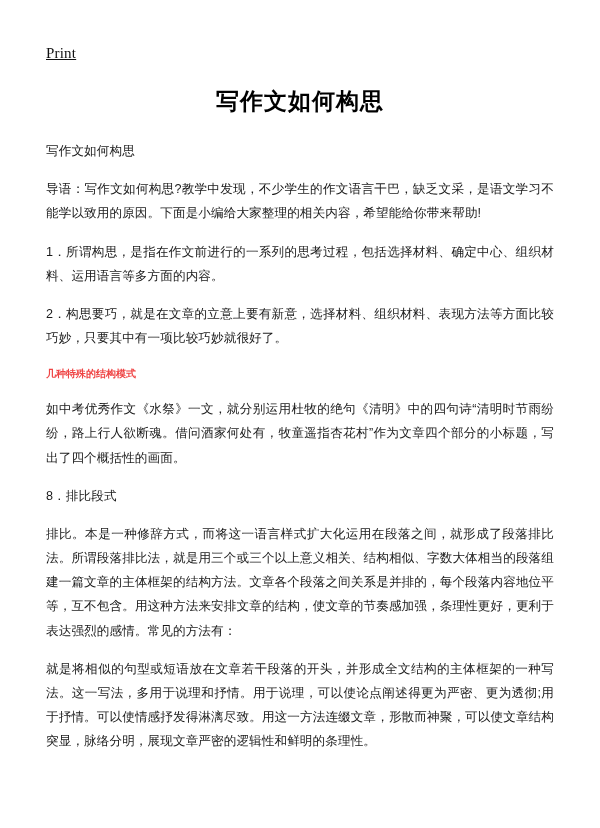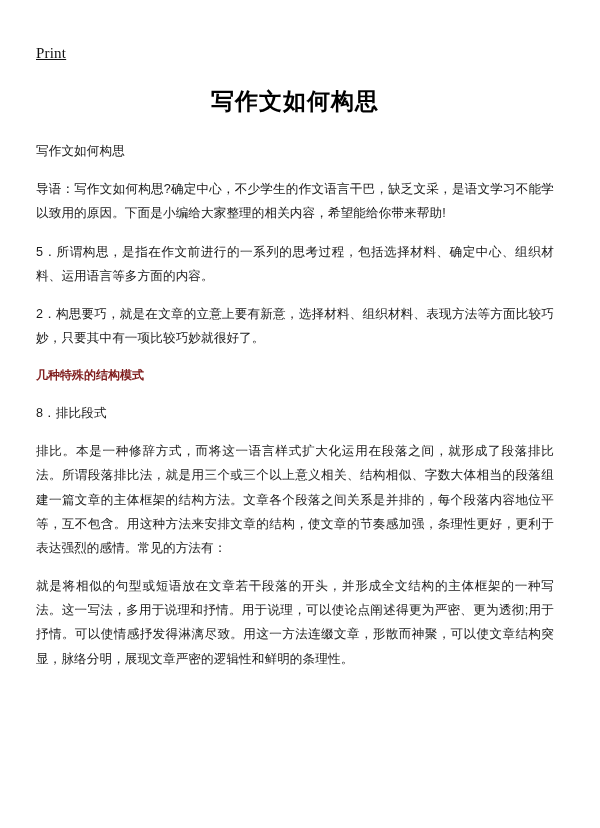--- a/index.html
+++ b/index.html
@@ -11,21 +11,21 @@
     width: 600px;
     height: 828px;
     font-family: "Liberation Serif", "DejaVu Serif", serif;
     color: #1a1a1a;
     overflow: hidden;
   }
   .page {
     width: 600px;
     height: 828px;
     box-sizing: border-box;
-    padding: 44px 46px 0 36px;
+    padding: 44px 46px 0 46px;
     position: relative;
   }
   .print-link {
     font-family: "Liberation Serif", "DejaVu Serif", serif;
     font-size: 15px;
     color: #111;
     letter-spacing: 0.2px;
     margin: 0 0 14px 0;
     display: inline-block;
     cursor: pointer;
@@ -43,45 +43,46 @@
     font-family: "Liberation Sans", "DejaVu Sans", sans-serif;
     font-size: 12.6px;
     line-height: 1.92;
     color: #1a1a1a;
     margin: 0 0 14px 0;
     text-align: justify;
     letter-spacing: 0.1px;
   }
   .sub-head {
     font-family: "Liberation Sans", "DejaVu Sans", sans-serif;
-    font-size: 12px;
+    font-size: 10px;
     font-weight: bold;
     line-height: 1.9;
-    color: #7f1d1d;
+    color: #ef4444;
     margin: 0 0 14px 0;
   }
   .tight {
     margin-bottom: 13px;
   }
 </style>
 </head>
 <body>
 
 <div class="page">
 
   <a class="print-link" href="#">Print</a>
 
   <h1 class="doc-title">写作文如何构思</h1>
 
   <p class="body-text">写作文如何构思</p>
-  <p class="body-text">导语：写作文如何构思?确定中心，不少学生的作文语言干巴，缺乏文采，是语文学习不能学以致用的原因。下面是小编给大家整理的相关内容，希望能给你带来帮助!</p>
-  <p class="body-text">5．所谓构思，是指在作文前进行的一系列的思考过程，包括选择材料、确定中心、组织材料、运用语言等多方面的内容。</p>
+  <p class="body-text">导语：写作文如何构思?教学中发现，不少学生的作文语言干巴，缺乏文采，是语文学习不能学以致用的原因。下面是小编给大家整理的相关内容，希望能给你带来帮助!</p>
+  <p class="body-text">1．所谓构思，是指在作文前进行的一系列的思考过程，包括选择材料、确定中心、组织材料、运用语言等多方面的内容。</p>
   <p class="body-text">2．构思要巧，就是在文章的立意上要有新意，选择材料、组织材料、表现方法等方面比较巧妙，只要其中有一项比较巧妙就很好了。</p>
 
   <p class="sub-head">几种特殊的结构模式</p>
 
+  <p class="body-text">如中考优秀作文《水祭》一文，就分别运用杜牧的绝句《清明》中的四句诗“清明时节雨纷纷，路上行人欲断魂。借问酒家何处有，牧童遥指杏花村”作为文章四个部分的小标题，写出了四个概括性的画面。</p>
 
   <p class="body-text">8．排比段式</p>
   <p class="body-text">排比。本是一种修辞方式，而将这一语言样式扩大化运用在段落之间，就形成了段落排比法。所谓段落排比法，就是用三个或三个以上意义相关、结构相似、字数大体相当的段落组建一篇文章的主体框架的结构方法。文章各个段落之间关系是并排的，每个段落内容地位平等，互不包含。用这种方法来安排文章的结构，使文章的节奏感加强，条理性更好，更利于表达强烈的感情。常见的方法有：</p>
 
   <p class="body-text tight">就是将相似的句型或短语放在文章若干段落的开头，并形成全文结构的主体框架的一种写法。这一写法，多用于说理和抒情。用于说理，可以使论点阐述得更为严密、更为透彻;用于抒情。可以使情感抒发得淋漓尽致。用这一方法连缀文章，形散而神聚，可以使文章结构突显，脉络分明，展现文章严密的逻辑性和鲜明的条理性。</p>
 
 </div>
 
 </body></html>

